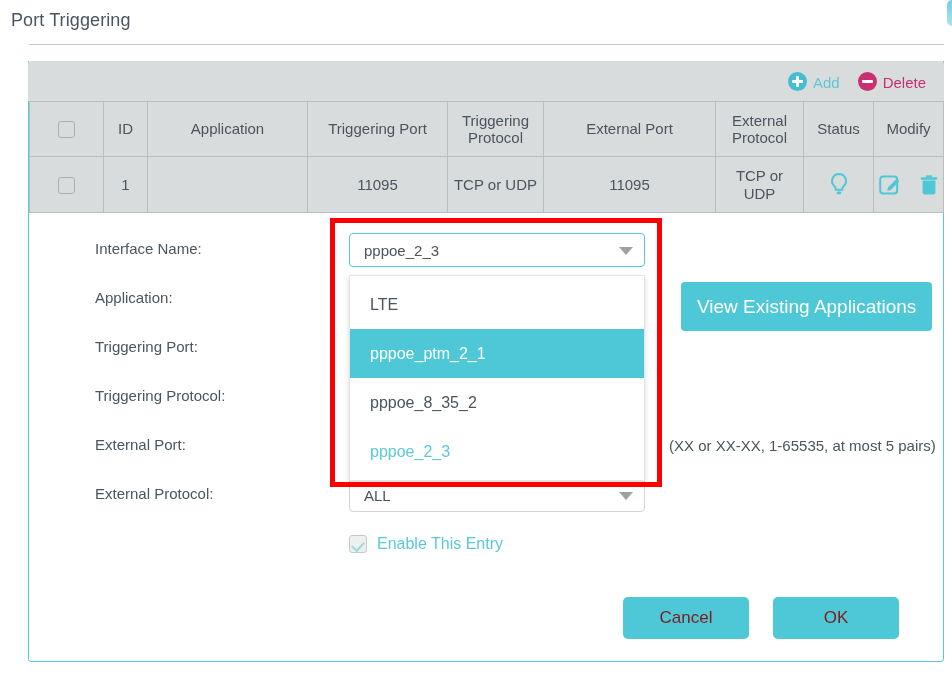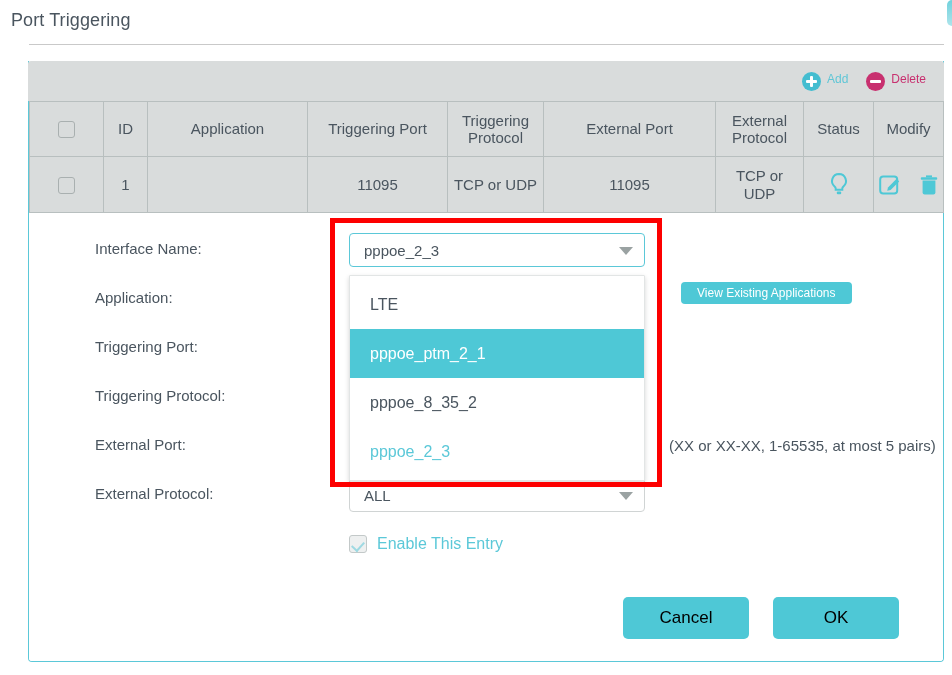--- a/index.html
+++ b/index.html
@@ -69,25 +69,25 @@
     height: 40px;
     background: #d9dcdc;
     border-radius: 3px 3px 0 0;
     display: flex;
     align-items: center;
     justify-content: flex-end;
     padding-right: 18px;
   }
   .tool-btn {
     display: flex;
-    align-items: flex-start;
+    align-items: flex-end;
     gap: 6px;
     margin-left: 18px;
     cursor: pointer;
-    font-size: 12px;
+    font-size: 15px;
   }
   .tool-ico {
     width: 19px; height: 19px;
     border-radius: 50%;
     position: relative;
     flex: none;
   }
   .tool-ico.add { background: #44bdd0; }
   .tool-ico.del { background: #c8306f; }
   .tool-ico::before {
@@ -203,27 +203,27 @@
     font-size: 15px;
     color: #4a555f;
     line-height: 22px;
   }
 
   
   #view-apps {
     position: absolute;
     left: 652px;
     top: 0px;
-    height: 22px;
+    height: 49px;
     padding: 0 16px;
     background: #4ec8d6;
     color: #fff;
     border: none;
     border-radius: 4px;
-    font-size: 12px;
+    font-size: 19px;
     font-family: "Liberation Sans", sans-serif;
     cursor: pointer;
     white-space: nowrap;
   }
 
   
   #dd-list {
     position: absolute;
     left: 320px;
     top: 60px;
@@ -285,21 +285,21 @@
     top: 382px;
     display: flex;
     gap: 24px;
   }
   .act-btn {
     width: 126px;
     height: 42px;
     border: none;
     border-radius: 5px;
     background: #4ec8d6;
-    color: #000000;
+    color: #7f1d1d;
     font-size: 17px;
     font-family: "Liberation Sans", sans-serif;
     cursor: pointer;
   }
 
   
   #red-box {
     position: absolute;
     left: 330px;
     top: 218px;

